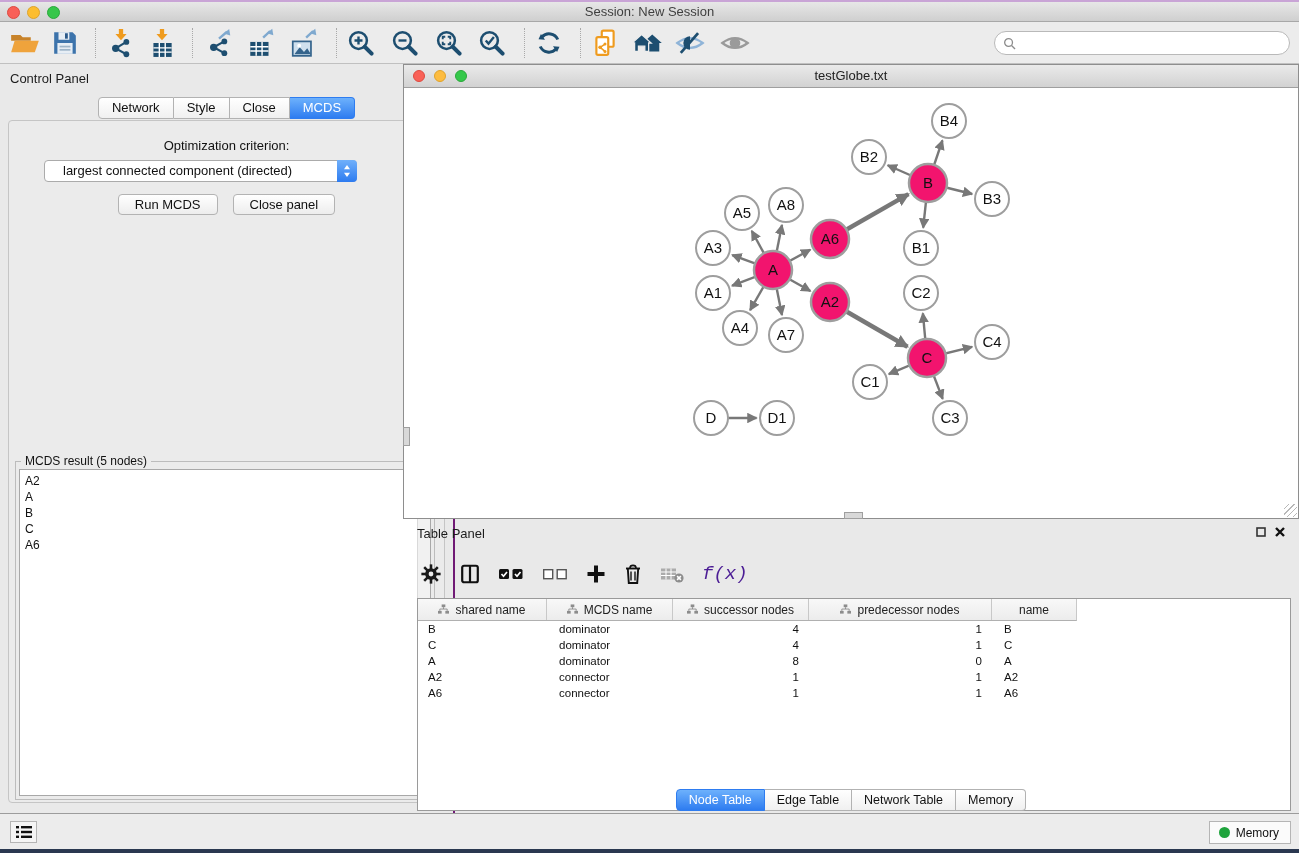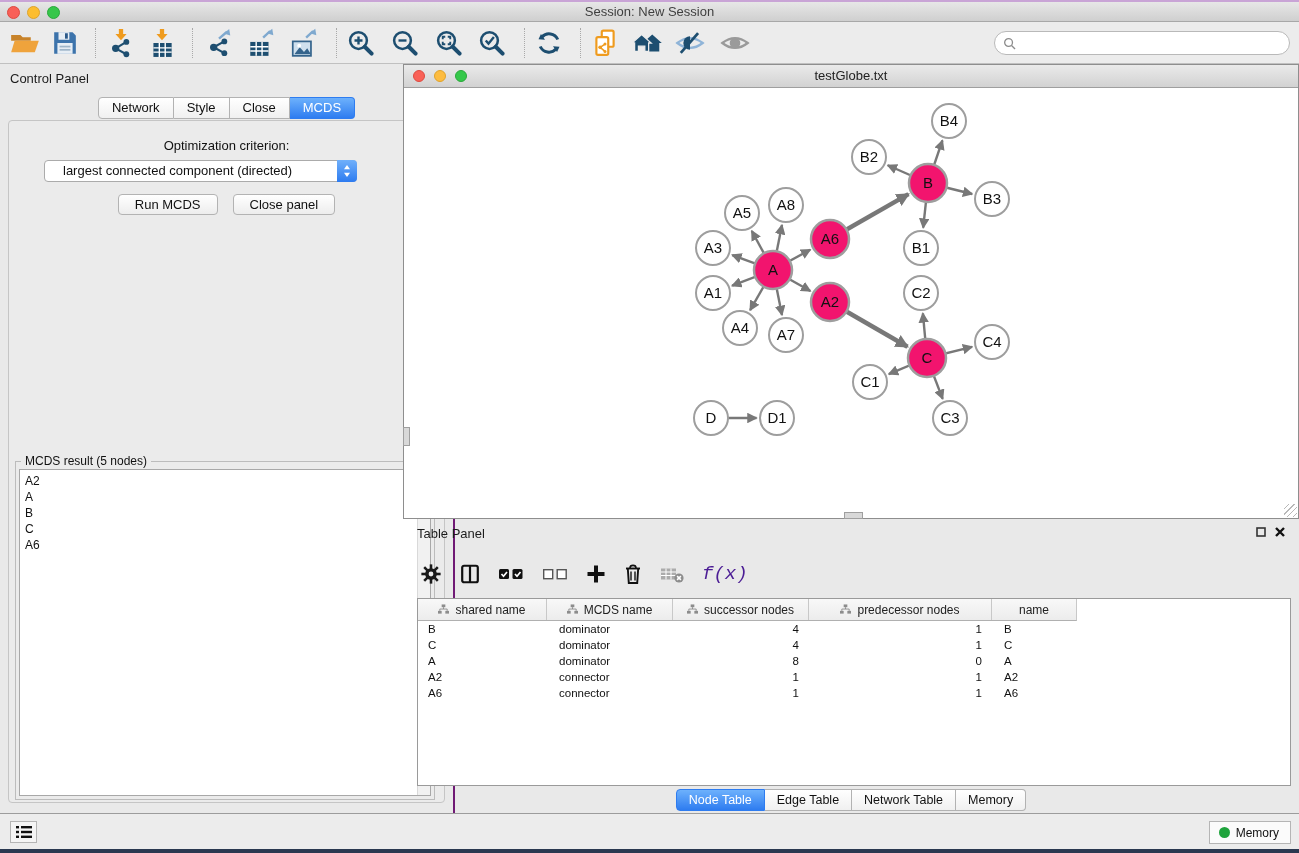--- a/index.html
+++ b/index.html
@@ -66,21 +66,21 @@
     background:repeating-linear-gradient(135deg,transparent 0 3px,#b8b8b8 3px 4px);}
   .notch-left{position:absolute;left:-1px;top:362px;width:5px;height:17px;background:#d8d8d8;border:1px solid #9f9f9f;}
   .notch-bottom{position:absolute;left:440px;bottom:-1px;width:17px;height:5px;background:#d8d8d8;border:1px solid #9f9f9f;}
 
   
   .tpanel{position:absolute;left:403px;top:521px;width:896px;height:292px;}
   .tp-title{position:absolute;left:14px;top:5px;font-size:13px;color:#1c1c1c;}
   .tp-controls{position:absolute;right:14px;top:6px;display:flex;gap:9px;align-items:center;}
   .tp-toolbar{position:absolute;left:17px;top:33px;height:40px;display:flex;align-items:center;gap:17px;}
   .fx-label{font-family:Liberation Mono, monospace;font-style:italic;font-size:19px;color:#4c1d95;}
-  .tp-table{position:absolute;left:14px;top:77px;width:874px;height:188px;box-sizing:border-box;
+  .tp-table{position:absolute;left:14px;top:77px;width:874px;height:213px;box-sizing:border-box;
     background:#fff;border:1px solid #9a9a9a;overflow:hidden;}
   .thead{display:flex;width:658px;height:21px;background:linear-gradient(#f8f8f8,#ececec);
     border-bottom:1px solid #b0b0b0;border-right:1px solid #c8c8c8;box-sizing:content-box;}
   .th{display:flex;align-items:center;justify-content:center;gap:6px;font-size:12px;color:#222;
     border-right:1px solid #c8c8c8;box-sizing:border-box;height:21px;}
   .th:last-child{border-right:none;}
   .trow{display:flex;height:16px;align-items:center;font-size:11.5px;color:#111;}
   .trow:first-of-type{margin-top:3px;}
   .td{box-sizing:border-box;white-space:nowrap;overflow:hidden;}
   .c0{width:129px;padding-left:10px;} .c1{width:126px;padding-left:12px;}

